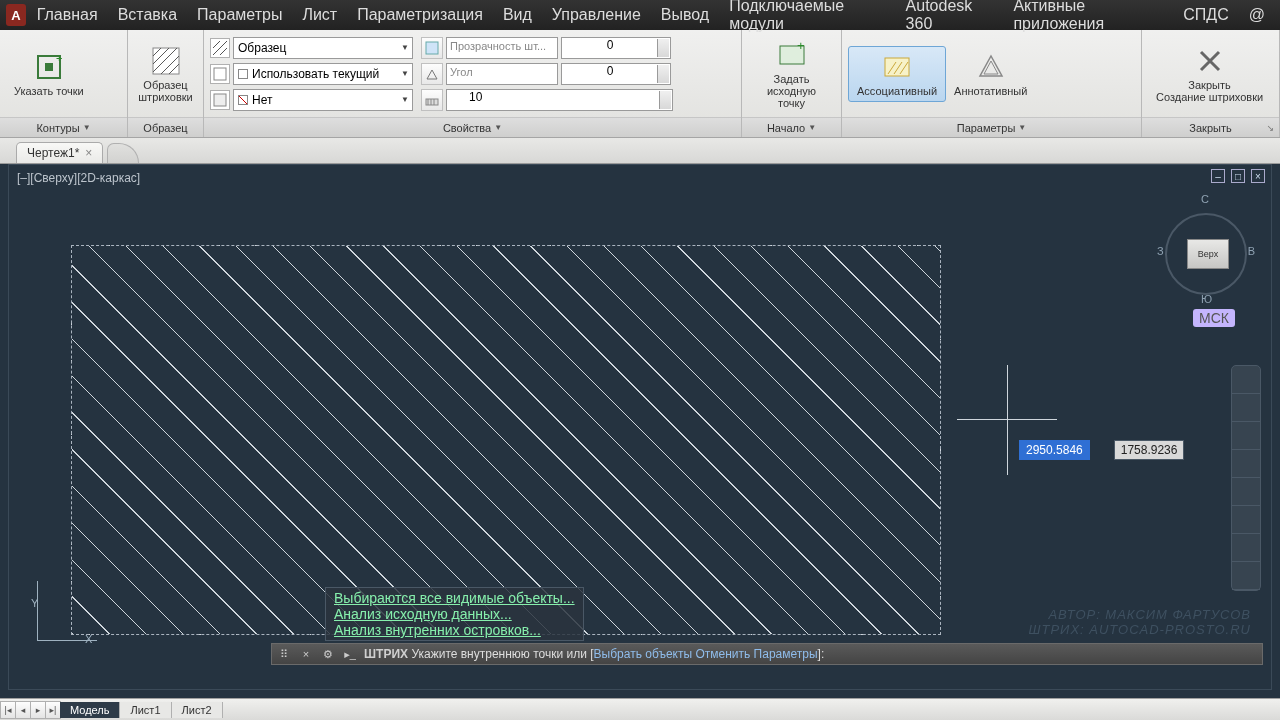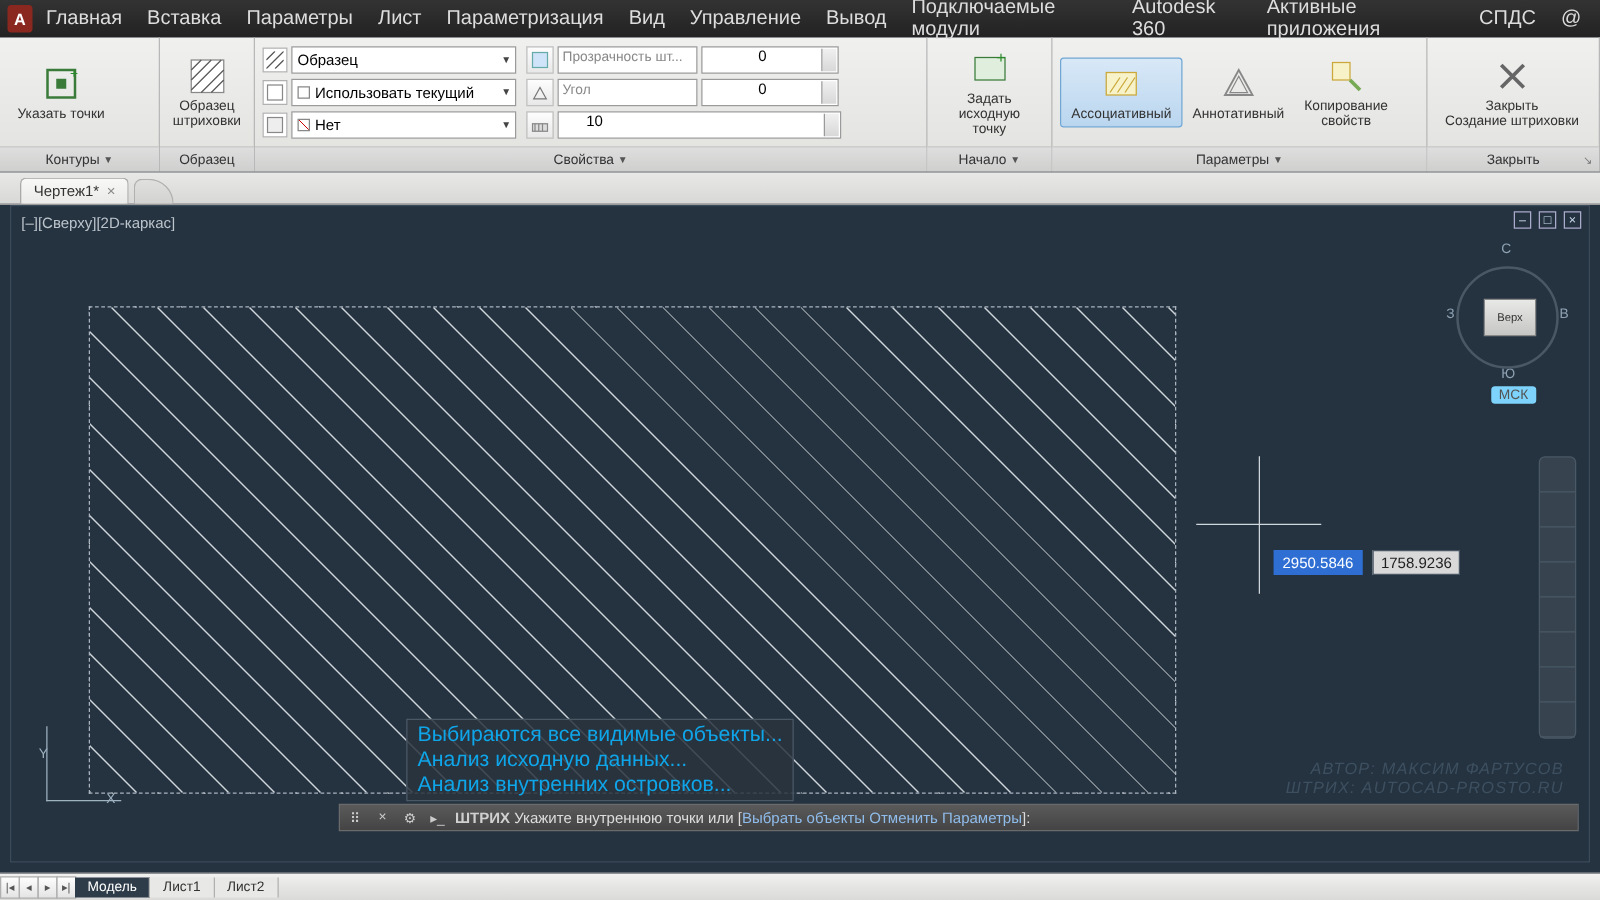--- a/index.html
+++ b/index.html
@@ -46,42 +46,42 @@
 .vp-controls span { width: 14px; height: 14px; border: 1px solid #aac; color: #cde; font-size: 10px; display: flex; align-items: center; justify-content: center; cursor: pointer; }
 
 .hatch-rect { position: absolute; left: 62px; top: 80px; width: 870px; height: 390px; border: 1px dashed #aab4bf; background-color: #253340; 
   background-image: repeating-linear-gradient(45deg, #cfd6dc 0, #cfd6dc 1px, transparent 1px, transparent 26px);
 }
 
 .crosshair { position: absolute; left: 948px; top: 200px; width: 100px; height: 110px; pointer-events: none; }
 .crosshair .h { position: absolute; top: 54px; left: 0; width: 100px; height: 1px; background: #cfd6dc; }
 .crosshair .v { position: absolute; left: 50px; top: 0; width: 1px; height: 110px; background: #cfd6dc; }
 
-.coord-box { position: absolute; left: 1010px; top: 275px; display: flex; gap: 8px; }
+.coord-box { position: absolute; left: 1010px; top: 275px; display: flex; gap: 24px; }
 .coord { padding: 2px 6px; font-size: 12px; border: 1px solid #4a5866; background: #d9d9d9; color: #222; }
 .coord.sel { background: #2f6fd4; color: #fff; border-color: #2f6fd4; }
 
 .ucs { position: absolute; left: 16px; bottom: 46px; color: #9fb2c0; font-size: 11px; }
 .ucs .y { position: absolute; left: 6px; bottom: 34px; }
 .ucs .x { position: absolute; left: 60px; bottom: -2px; }
 .ucs-axes { position: absolute; left: 12px; bottom: 2px; width: 60px; height: 60px; border-left: 1px solid #9fb2c0; border-bottom: 1px solid #9fb2c0; }
 
-.cmd-log { position: absolute; left: 316px; bottom: 48px; background: rgba(42,52,62,.85); border: 1px solid #4a5866; font-family: Consolas, monospace; font-size: 17px; color: #0ea5e9; padding: 2px 8px; }
+.cmd-log { position: absolute; left: 316px; bottom: 48px; background: rgba(42,52,62,.85); border: 1px solid #4a5866; font-family: Consolas, monospace; font-size: 14px; color: #86efac; padding: 2px 8px; text-decoration: underline; }
 .cmd-log div { white-space: nowrap; }
 
 .cmd-line { position: absolute; left: 262px; right: 8px; bottom: 24px; height: 22px; background: linear-gradient(#5a5a5a,#444); border: 1px solid #6a6a6a; display: flex; align-items: center; font-family: Consolas, monospace; font-size: 12px; color: #ddd; padding: 0 4px; gap: 6px; }
 .cmd-btn { width: 16px; height: 16px; color: #ccc; display: flex; align-items: center; justify-content: center; font-size: 11px; }
 .cmd-text b { color: #d0d0d0; font-weight: bold; }
 .cmd-text .link { color: #8fbceb; }
 
 .viewcube { position: absolute; right: 22px; top: 24px; width: 86px; height: 130px; }
 .viewcube .ring { width: 82px; height: 82px; border: 2px solid #4a5866; border-radius: 50%; position: absolute; left: 2px; top: 24px; }
 .viewcube .cube { width: 42px; height: 30px; background: linear-gradient(#e8e8e6,#c6c6c4); border: 1px solid #888; position: absolute; left: 24px; top: 50px; font-size: 9px; display: flex; align-items: center; justify-content: center; color: #333; }
 .viewcube .lbl { position: absolute; color: #8fa2b2; font-size: 11px; }
-.viewcube .msc { position: absolute; left: 30px; top: 120px; background: #7dd3fc; color: #555; font-size: 11px; padding: 1px 6px; border-radius: 3px; }
+.viewcube .msc { position: absolute; left: 30px; top: 120px; background: #c4b5fd; color: #555; font-size: 14px; padding: 1px 6px; border-radius: 3px; }
 
 .nav-tools { position: absolute; right: 10px; top: 200px; width: 30px; background: rgba(100,110,120,.3); border: 1px solid #4a5866; border-radius: 5px; display: flex; flex-direction: column; }
 .nav-tools div { height: 28px; border-bottom: 1px solid #4a5866; }
 
 .watermark { position: absolute; right: 20px; bottom: 52px; color: #3e5060; font-size: 13px; font-style: italic; text-align: right; letter-spacing: 1px; }
 
 .sheets { position: absolute; left: 0; right: 0; bottom: 0; height: 22px; background: linear-gradient(#f0f0ee,#dadad8); display: flex; align-items: center; border-top: 1px solid #a0a0a0; }
 .sheet-nav { display: flex; }
 .sheet-nav span { width: 16px; height: 18px; border: 1px solid #b0b0b0; background: linear-gradient(#fdfdfd,#e4e4e4); margin-right: -1px; font-size: 9px; display: flex; align-items: center; justify-content: center; color: #555; }
 .sheet-tab { padding: 2px 10px; font-size: 11px; border-right: 1px solid #b0b0b0; background: #e8e8e6; color: #333; }
@@ -256,30 +256,20 @@
       </div>
       <div class="big-btn">
         <div class="icon-slot">
             <svg width="30" height="30">
               <path d="M15 4 L26 24 L4 24 Z" fill="none" stroke="#888" stroke-width="1.5"></path>
               <path d="M15 9 L22 22 L8 22 Z" fill="none" stroke="#888"></path>
             </svg>
           </div>
         <div class="lbl">Аннотативный</div>
       </div>
-      <div class="big-btn">
-        <div class="icon-slot">
-            <svg width="30" height="30">
-              <rect x="4" y="4" width="14" height="14" fill="#f7f2c8" stroke="#caa83a"></rect>
-              <path d="M18 18 L26 26" stroke="#7a5" stroke-width="3"></path>
-            </svg>
-          </div>
-        <div class="lbl" style="white-space:pre-line">Копирование
-свойств</div>
-      </div>
     </div>
     <div class="panel-title">
         <span>Параметры</span>
         <span class="dd">▼</span>
         <span style="position:absolute;right:6px;color:#777;font-size:9px">↘</span>
       </div>
   </div>
 
   <div class="panel" style="width:138px">
     <div class="panel-body">

